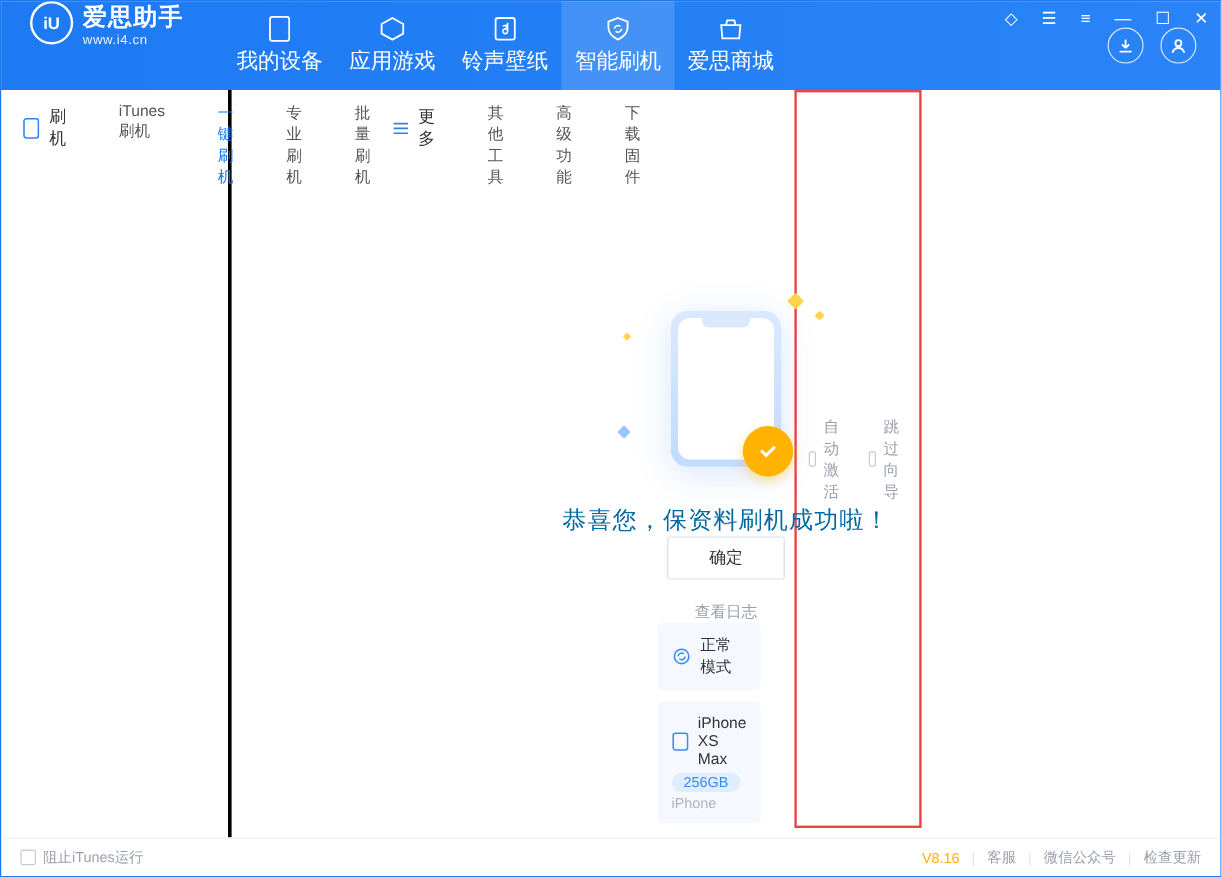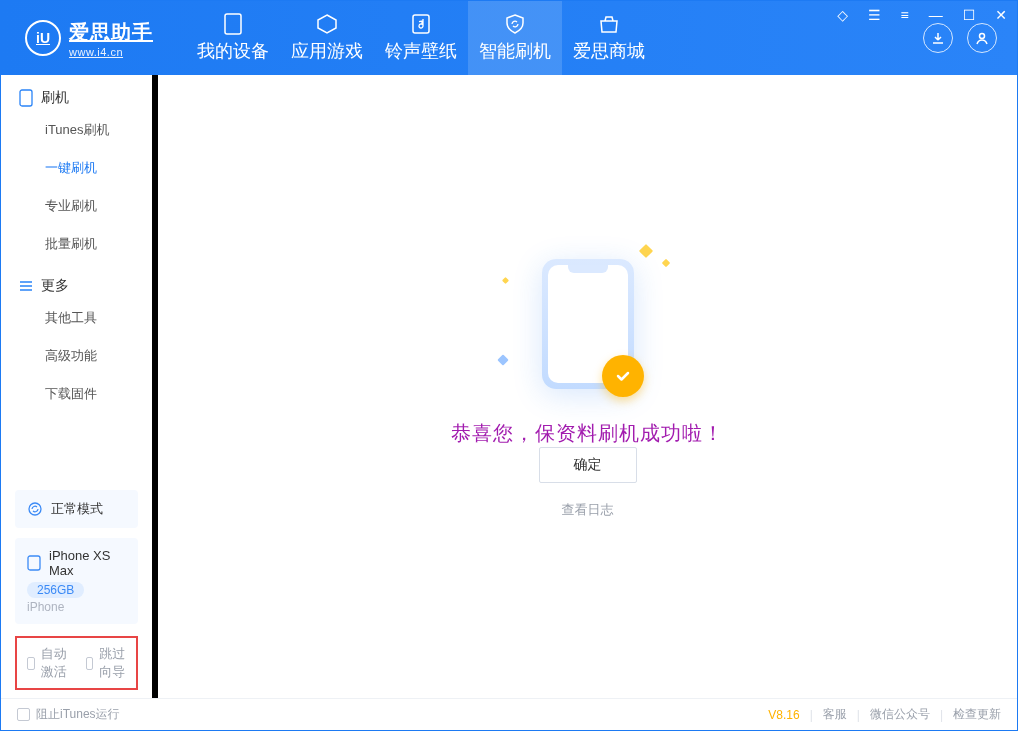--- a/index.html
+++ b/index.html
@@ -1,32 +1,32 @@
 <!DOCTYPE html>
 <html><head>
 <meta charset="utf-8">
 <style>
 * { margin: 0; padding: 0; box-sizing: border-box; font-family: "Microsoft YaHei", "PingFang SC", sans-serif; }
 body { background: #fff; }
 .window { width: 1018px; height: 731px; border: 1px solid #1d7af3; display: flex; flex-direction: column; background: #fff; position: relative; }
 .titlebar { height: 74px; background: linear-gradient(90deg,#1d7af3 0%,#2a84f8 100%); display: flex; align-items: stretch; color: #fff; }
-.logo-area { display: flex; align-items: center; padding: 0 18px 0 24px; gap: 8px; min-width: 185px; text-decoration: underline; }
+.logo-area { display: flex; padding: 0 18px 0 24px; gap: 8px; min-width: 185px; }
 .logo-circle { width: 36px; height: 36px; border: 2.5px solid #fff; border-radius: 50%; display:flex; align-items:center; justify-content:center; font-weight:700; font-size:14px; color:#fff; }
 .logo-text .app-name { font-size: 20px; font-weight: 600; letter-spacing: 1px; }
 .logo-text .app-url { font-size: 11px; opacity: .9; letter-spacing: .5px; }
 .tabs { display: flex; }
 .tab { width: 94px; display: flex; flex-direction: column; align-items: center; justify-content: center; gap: 4px; font-size: 18px; cursor: pointer; }
 .tab.active { background: rgba(255,255,255,.15); }
 .tab-icon { width: 22px; height: 22px; display:flex; align-items:center; justify-content:center; }
 .win-controls { position:absolute; top:4px; right:6px; display:flex; gap:12px; color:#fff; font-size:14px; }
 .win-controls span { cursor:pointer; padding:2px 4px; }
 .right-icons { margin-left:auto; display:flex; align-items:center; gap:14px; padding-right:20px; }
 .circle-btn { width:30px; height:30px; border:1.5px solid rgba(255,255,255,.8); border-radius:50%; display:flex; align-items:center; justify-content:center; cursor:pointer; color:#fff; }
 .body { flex:1; display:flex; overflow:hidden; }
-.sidebar { width:157px; border-right:6px solid #000000; display:flex; flex-direction:column; font-size:13px; color:#333; }
+.sidebar { width:192px; border-right:3px solid #000000; display:flex; flex-direction:row; font-size:13px; color:#333; }
 .side-section { padding: 14px 0 4px 18px; }
 .side-head { display:flex; align-items:center; gap:8px; font-size:14px; color:#333; font-weight:500; }
 .side-head svg { color:#2a84f8; }
 .side-item { padding:10px 0 10px 44px; color:#555; cursor:pointer; }
 .side-item.active { color:#1d7af3; }
 .device-panels { margin-top:auto; padding:8px 14px 12px; display:flex; flex-direction:column; gap:10px; }
 .panel { background:#f5f9ff; border-radius:4px; padding:10px 12px; font-size:13px; }
 .panel .row1 { display:flex; align-items:center; gap:8px; color:#333; }
 .badge { display:inline-block; background:#e0edff; color:#3b8af6; border-radius:10px; padding:1px 10px; font-size:12px; margin-top:4px; }
 .subtle { color:#aeb4c0; font-size:12px; margin-top:2px; }
@@ -37,21 +37,21 @@
 .phone-illus { position:relative; width:150px; height:140px; margin-bottom:26px; display:flex; align-items:center; justify-content:center; }
 .phone-frame { width:92px; height:130px; border-radius:14px; background:linear-gradient(180deg,#dbe9ff,#c2dbff); box-shadow:0 6px 30px rgba(40,120,240,.18); position:relative; display:flex; align-items:center; justify-content:center; }
 .phone-inner { position:absolute; inset:6px; border-radius:10px; background:#fff; }
 .notch { position:absolute; top:6px; left:50%; transform:translateX(-50%); width:40px; height:8px; background:#dbe9ff; border-radius:0 0 6px 6px; }
 .check-badge { position:absolute; right:-10px; bottom:-8px; width:42px; height:42px; border-radius:50%; background:#ffb300; display:flex; align-items:center; justify-content:center; color:#fff; font-weight:700; box-shadow:0 4px 10px rgba(255,179,0,.4); }
 .spark { position:absolute; background:#ffd54f; border-radius:1px; }
 .spark.a { width:10px; height:10px; top:-8px; right:12px; transform:rotate(45deg); }
 .spark.b { width:6px; height:6px; top:6px; right:-6px; transform:rotate(45deg); }
 .spark.c { width:8px; height:8px; bottom:30px; left:-14px; transform:rotate(45deg); background:#9cc5ff; }
 .spark.d { width:5px; height:5px; top:24px; left:-10px; transform:rotate(45deg); background:#ffd54f; }
-.success-text { font-size:20px; color:#a21caf; letter-spacing:1px; }
+.success-text { font-size:20px; color:#0369a1; letter-spacing:1px; }
 .ok-btn { border:1px solid #d8dee8; background:#fff; padding:8px 34px; font-size:14px; color:#333; cursor:pointer; border-radius:2px; margin-bottom:18px; }
 .log-link { color:#9aa0ab; font-size:13px; cursor:pointer; }
 .footer { height:32px; border-top:1px solid #eef1f5; display:flex; align-items:center; padding:0 16px; font-size:12px; color:#9aa0ab; gap:6px; }
 .footer-chk { display:flex; align-items:center; gap:6px; cursor:pointer;text-align:right; }
 .footer-right { margin-left:auto; display:flex; align-items:center; gap:10px; }
 .ver { color:#ffb300; }
 .divider { color:#e0e4ea; }
 .flink { cursor:pointer; }
 svg { display:block; }
 </style>

